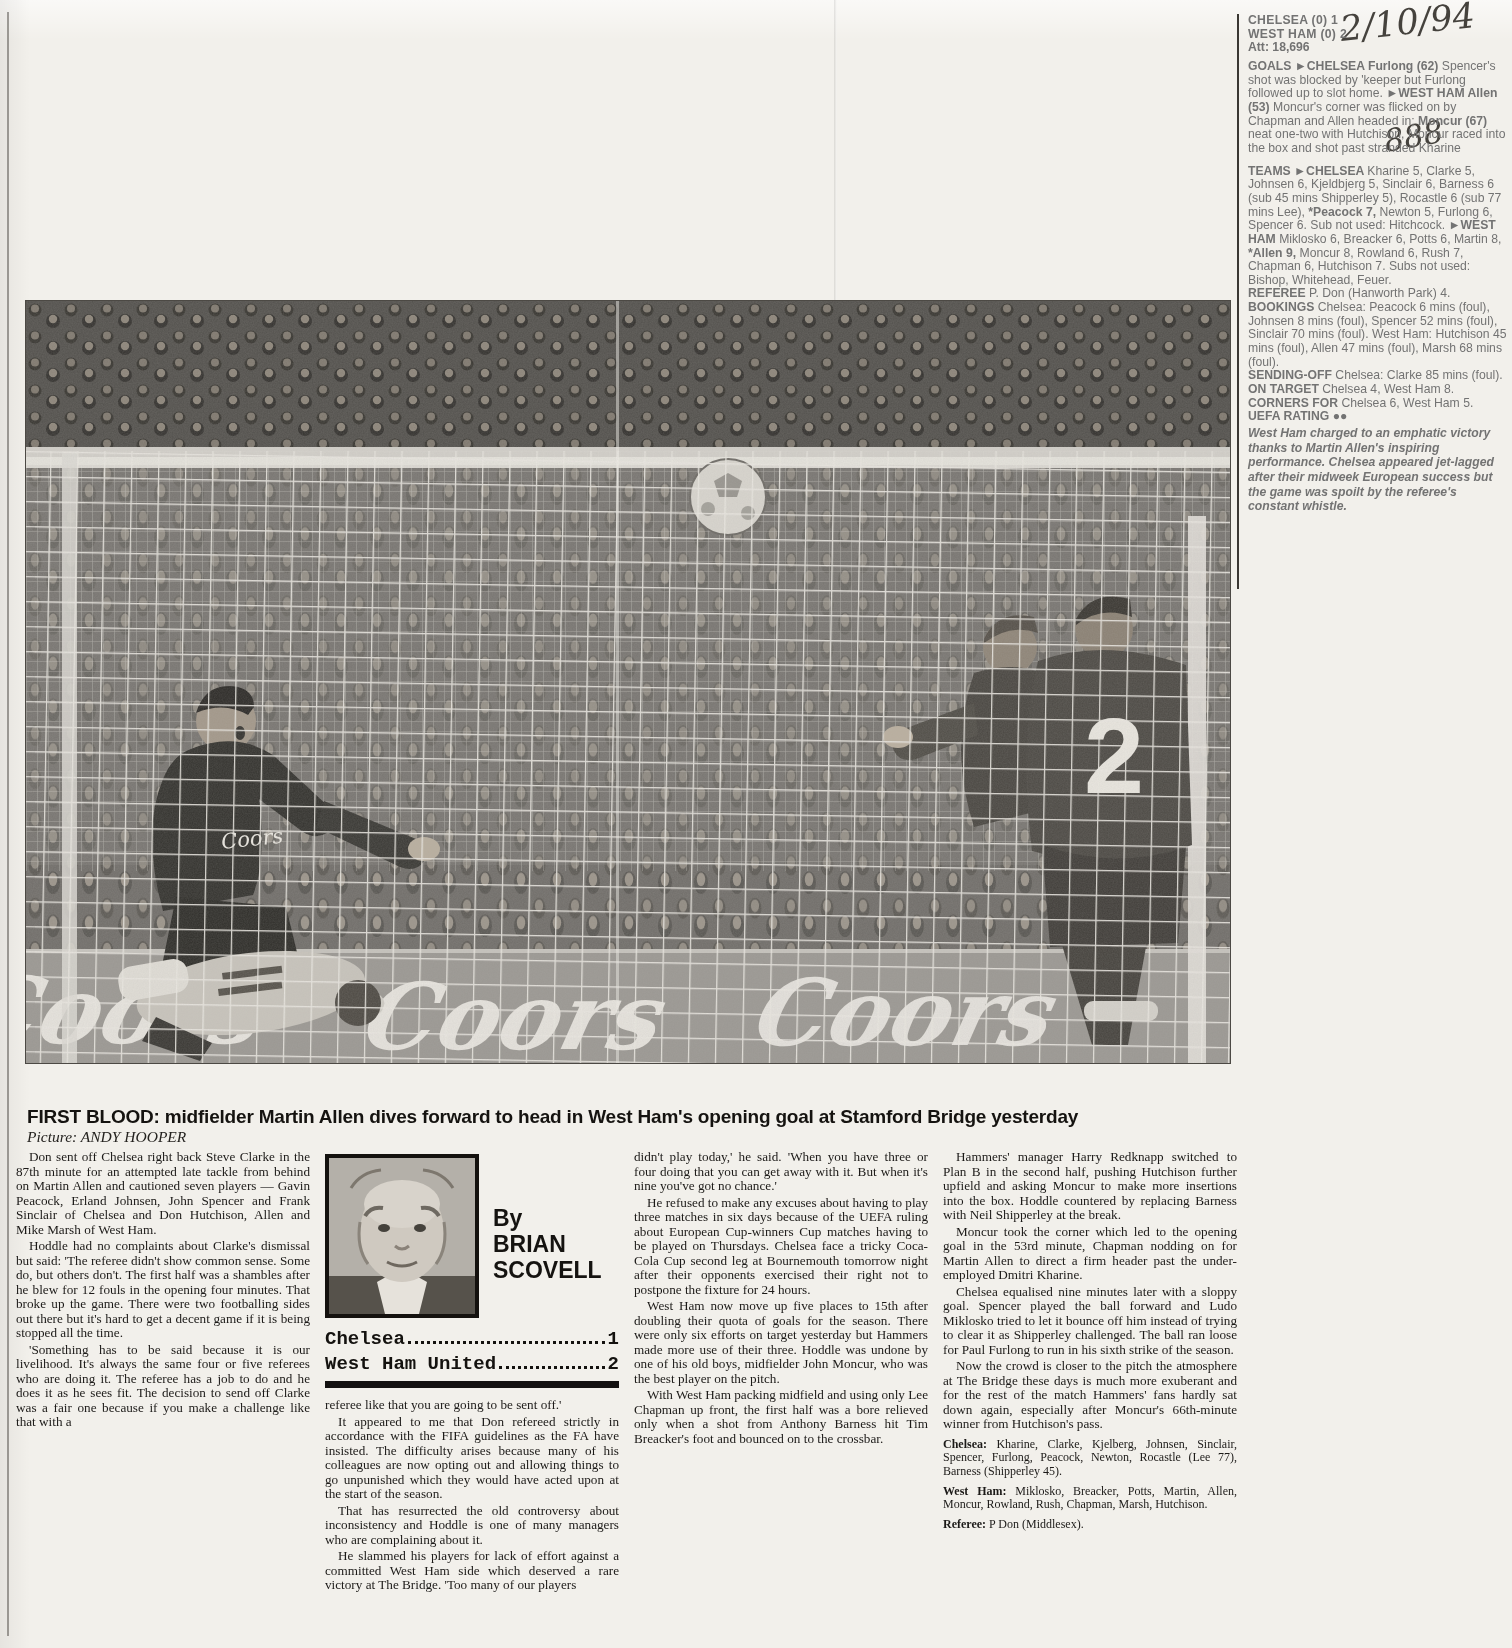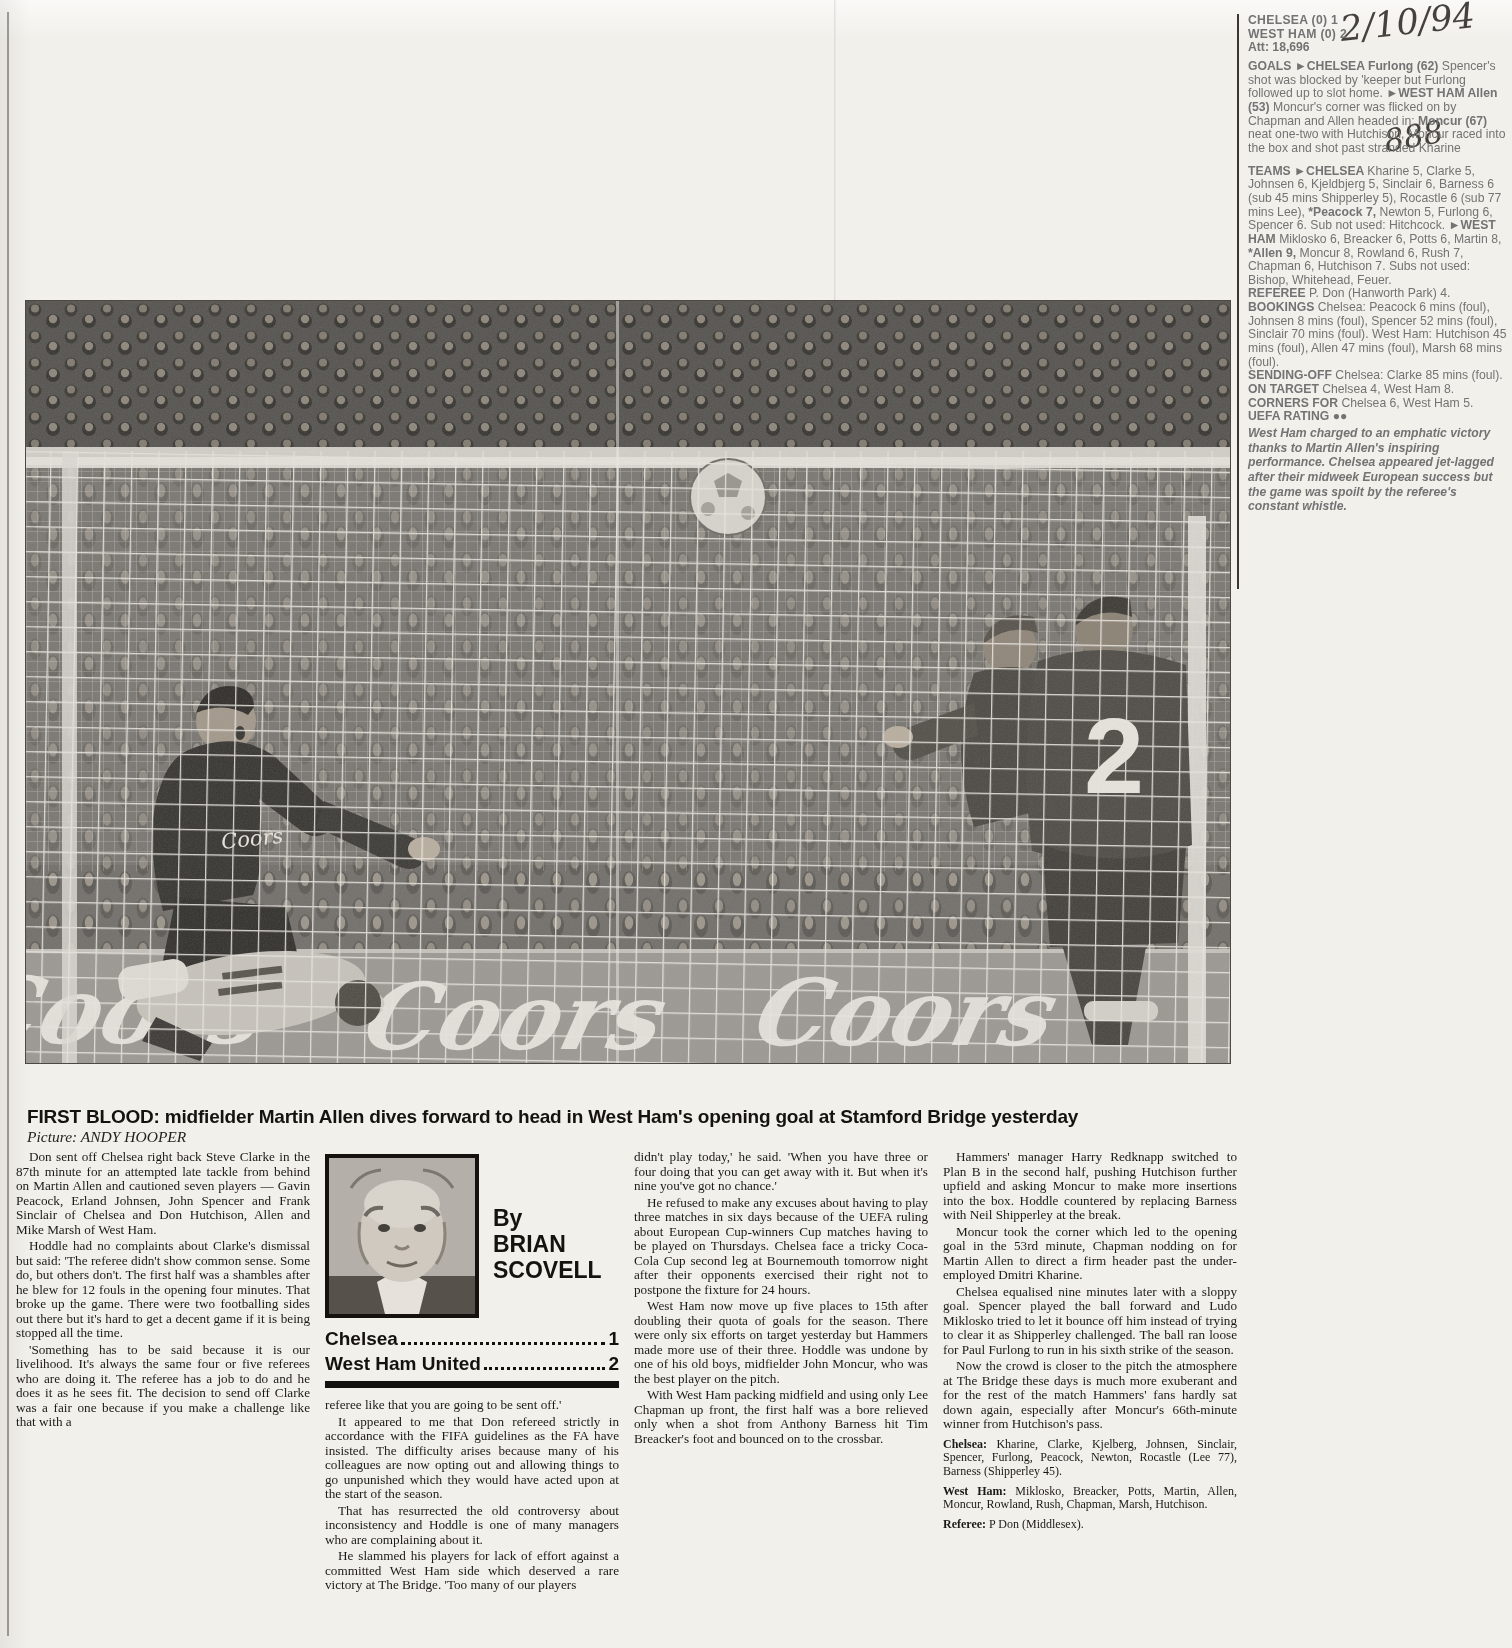--- a/index.html
+++ b/index.html
@@ -56,21 +56,21 @@
   .foot{font-size:12px !important;line-height:1.14 !important;margin-top:6px !important;
         text-align:center;}
 
   
   .byline{display:flex;gap:14px;align-items:flex-start;margin:4px 0 10px;}
   .mugshot{width:146px;height:156px;border:4px solid #14110e;background:#b7b3ac;flex:none;}
   .mugshot svg{display:block;width:100%;height:100%;}
   .byline-text{font-family:"Liberation Sans",sans-serif;font-weight:bold;
         font-size:23px;line-height:1.12;color:#151310;padding-top:52px;}
   .scorebox{margin:2px 0 0;}
-  .score-row{display:flex;align-items:baseline;font-family:Liberation Sans, sans-serif;
+  .score-row{display:flex;align-items:baseline;font-family:Liberation Mono, monospace;
         font-weight:bold;font-size:19px;color:#14120f;margin-bottom:3px;}
   .score-dots{flex:1;border-bottom:3px dotted #14120f;margin:0 3px 4px;}
   .score-rule{height:7px;background:#131110;margin:6px 0 10px;}
 </style>
 </head>
 <body>
 
 <div class="page">
   <div class="scan-edge"></div>
   <div class="crease-v"></div>

